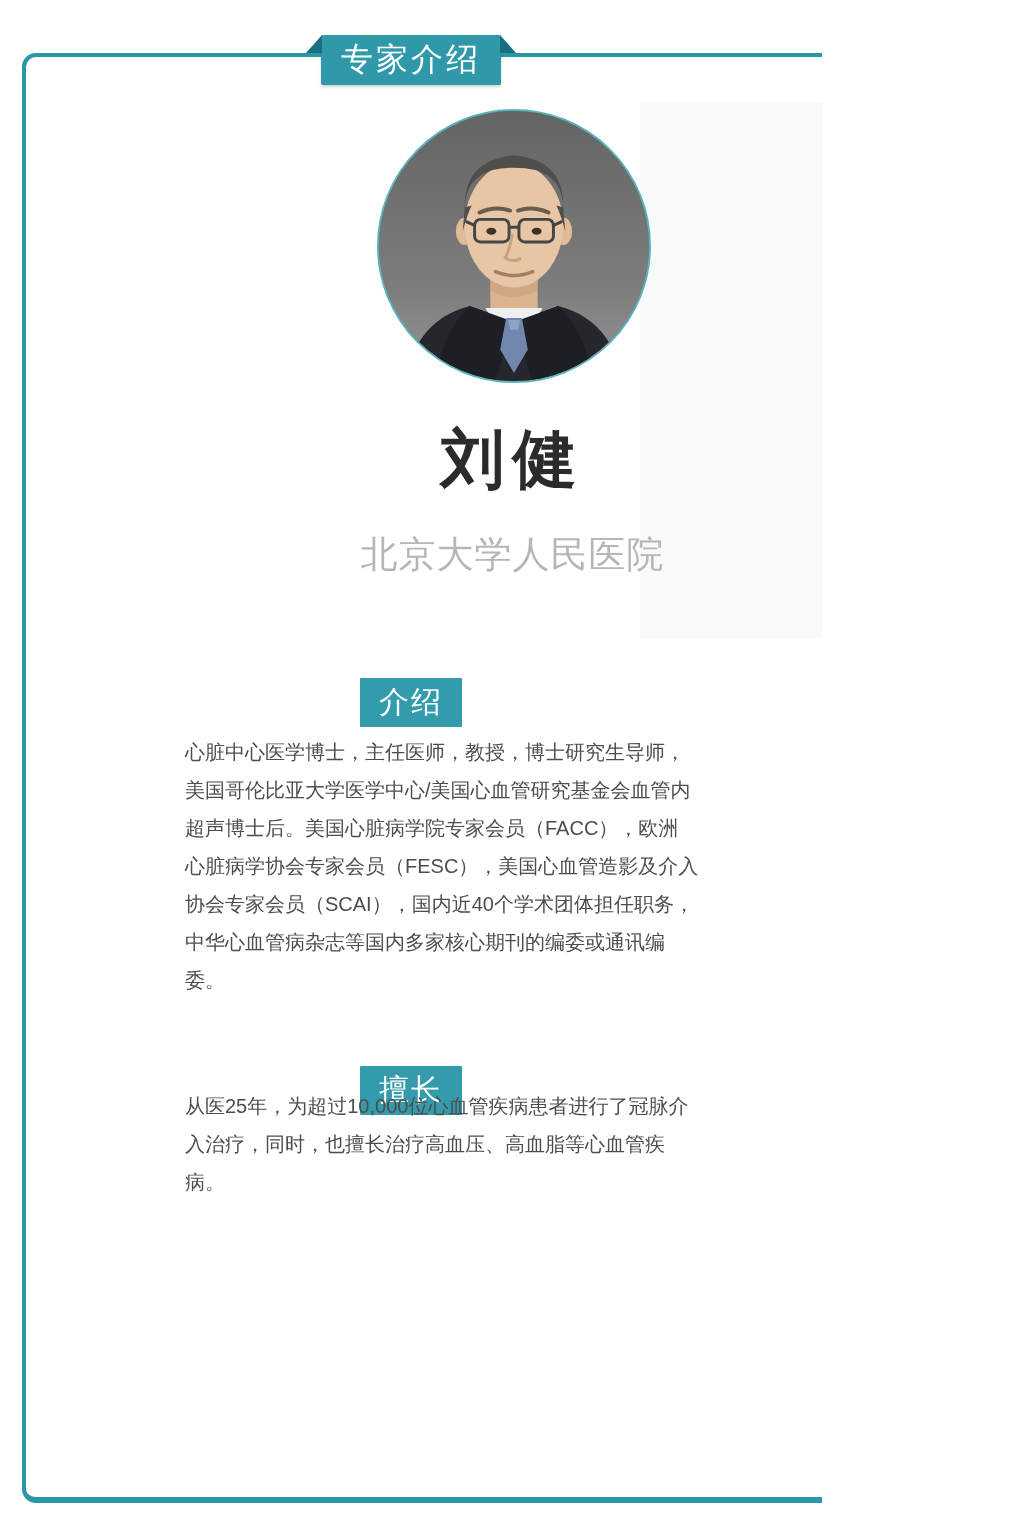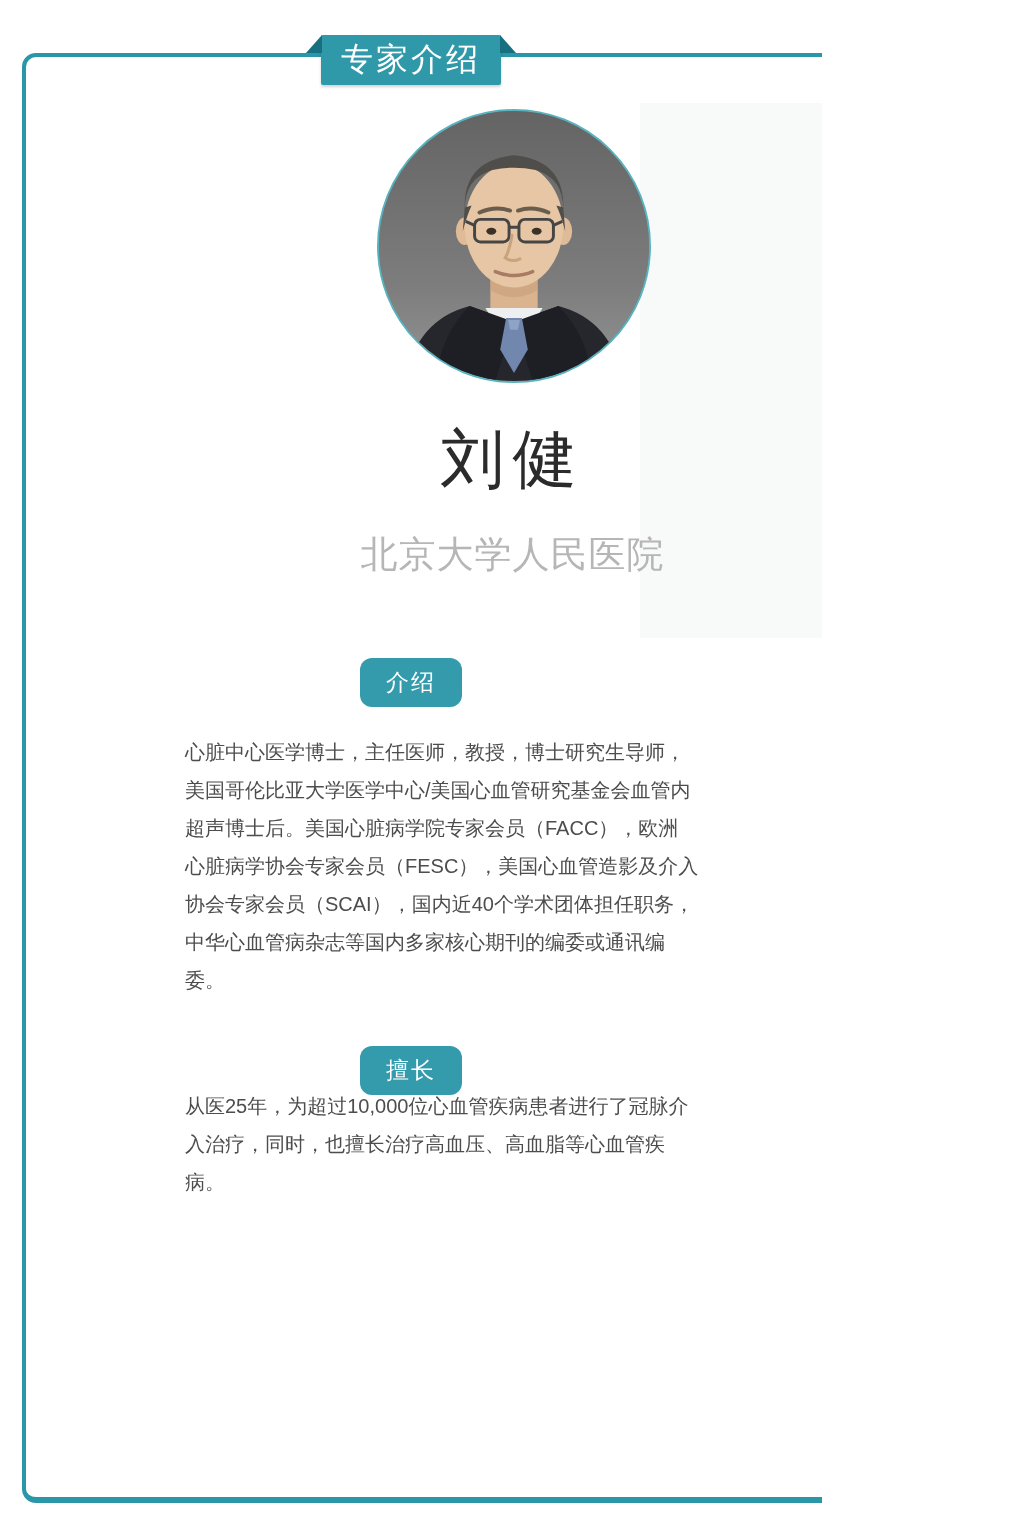--- a/index.html
+++ b/index.html
@@ -31,32 +31,32 @@
   .fold-right{right:-15px;clip-path:polygon(0 0,100% 100%,0 100%);}
   
   .photo{
     position:absolute;left:377px;top:109px;width:274px;height:274px;
     box-sizing:border-box;border:2px solid #57b4be;border-radius:50%;
     overflow:hidden;z-index:2;background:#787878;
   }
   .photo svg{display:block;width:100%;height:100%;}
   .name{
     position:absolute;left:0;top:416px;width:1025px;text-align:center;
-    font-size:64px;font-weight:normal;color:#2b2b2b;letter-spacing:8px;z-index:2;
+    font-size:64px;font-weight:bold;color:#2b2b2b;letter-spacing:8px;z-index:2;
   }
   .hospital{
     position:absolute;left:0;top:530px;width:1025px;text-align:center;
     font-size:37px;font-weight:400;color:#b6b6b6;letter-spacing:1px;z-index:2;
     font-family:Liberation Serif, serif;
   }
   .badge{
     position:absolute;left:50%;transform:translateX(-50%);
-    width:102px;height:49px;background:#339bac;border-radius:12px;
-    color:#ffffff;font-size:23px;letter-spacing:2px;
-    display:flex;align-items:center;justify-content:center;z-index:2;
+    width:102px;height:49px;background:#339bac;border-radius:1px;
+    color:#ffffff;font-size:30px;letter-spacing:2px;
+    display:flex;align-items:center;justify-content:center;z-index:2;margin-top:20px;
   }
   .badge-intro{top:658px;}
   .badge-specialty{top:1046px;justify-content:center;}
   .section-text{
     position:absolute;left:185px;width:672px;
     font-size:20px;line-height:38px;color:#4d4d4d;
     white-space:pre-line;z-index:2;text-align:left;
   }
   .text-intro{top:733px;}
   .text-specialty{top:1087px;}

